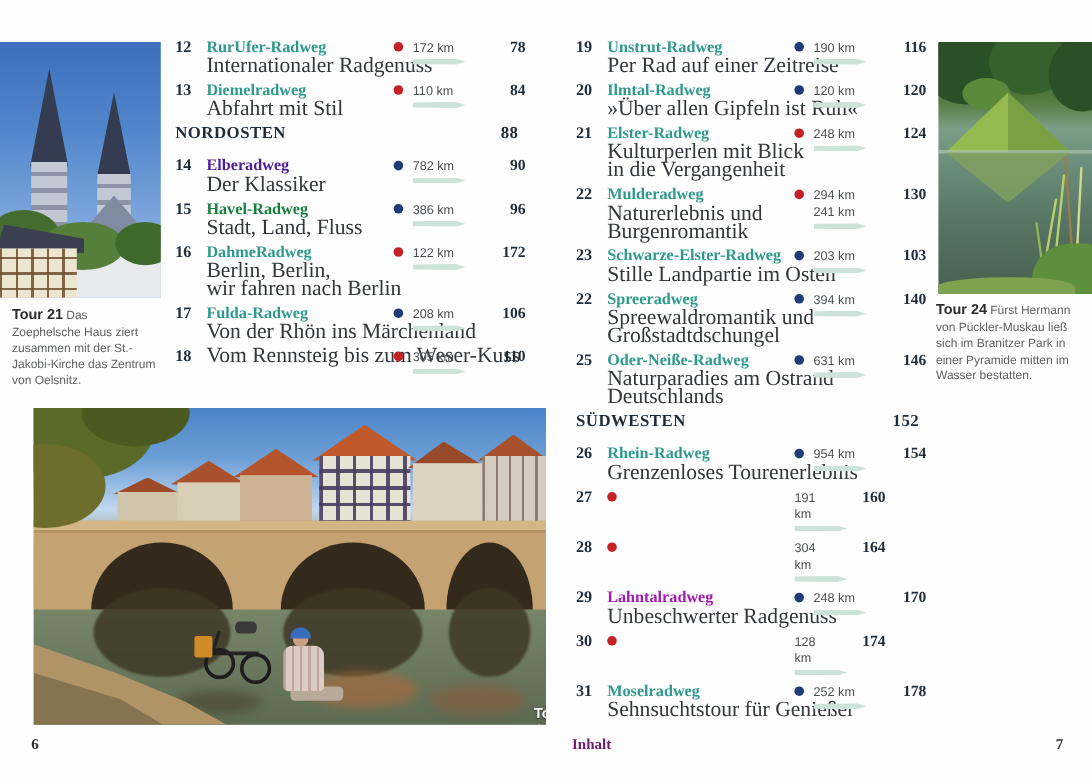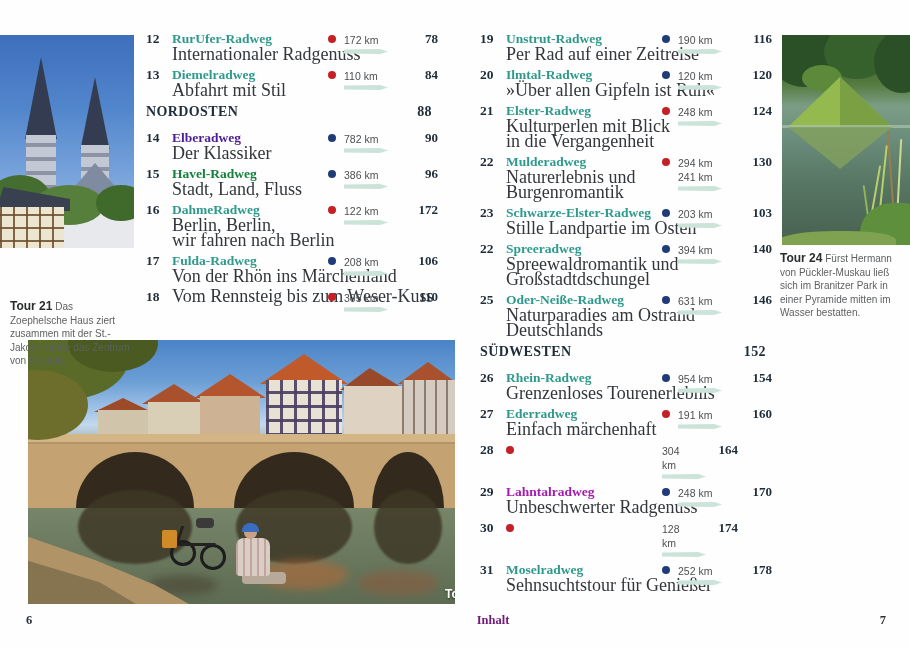--- a/index.html
+++ b/index.html
@@ -30,21 +30,21 @@
   .pagenum { position:absolute; bottom:20px; font-size:12.5px; font-weight:600; color:#2b2f33; }
   #pagenum-left { left:26px; }
   #pagenum-right { right:24px; }
   .footer-center { position:absolute; bottom:20px; left:453px; width:80px; text-align:center;
     font-size:12.5px; font-weight:600; }
 
   
   .caption { position:absolute; font-family:"Liberation Sans", sans-serif; font-size:10px;
     line-height:13.5px; color:#5d5f61; }
   .caption b { font-size:12px; color:#2a2c2e; }
-  #caption-church { left:10px; top:256px; width:122px;margin-top:44px; }
+  #caption-church { left:10px; top:256px; width:122px; }
   #caption-pyramid { left:780px; top:252px; width:126px; }
   .photo-caption { position:absolute; right:10px; bottom:16px; width:210px; text-align:right;
     font-family:"Liberation Sans", sans-serif; font-size:10px; line-height:13.5px; color:#ffffff;
     text-shadow:0 1px 2px rgba(0,0,0,0.55); }
   .photo-caption b { font-size:12px; }
 
   
   .photo { position:absolute; overflow:hidden; }
   .photo * { position:absolute; }
 
@@ -499,24 +499,20 @@
     </div>
     <div class="col-km">
           <div class="km-val">954 km</div>
           <div class="km-arrow" style="background: rgb(203, 227, 216);"></div>
         </div>
     <div class="col-page">154</div>
   </div>
 
   <div class="toc-row">
     <div class="col-num">27</div>
-    <div class="col-main">
-      <div class="tour-name" style="color: rgb(46, 154, 140);">Ederradweg</div>
-    <div class="tour-sub">Einfach märchenhaft</div>
-        </div>
     <div class="col-dot">
       <span class="dot" style="background: rgb(196, 33, 39);"></span>
     </div>
     <div class="col-km">
           <div class="km-val">191 km</div>
           <div class="km-arrow" style="background: rgb(203, 227, 216);"></div>
         </div>
     <div class="col-page">160</div>
   </div>
 

